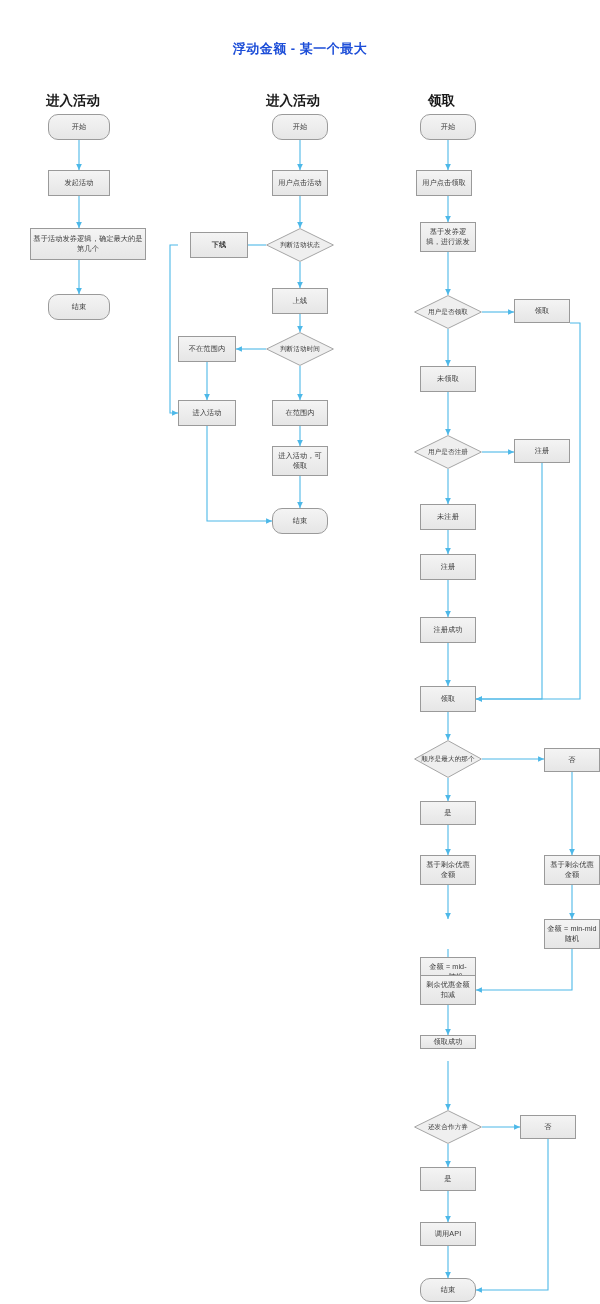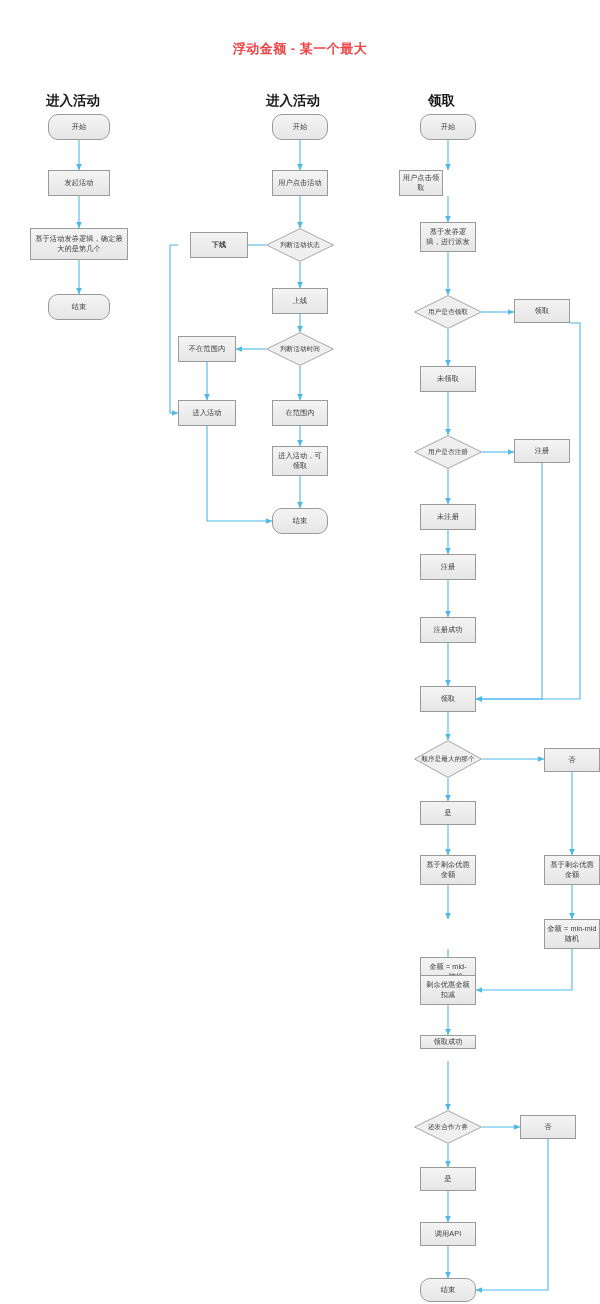--- a/index.html
+++ b/index.html
@@ -21,21 +21,21 @@
     height: 1304px;
   }
   .diagram-title {
     position: absolute;
     top: 40px;
     left: 0;
     width: 600px;
     text-align: center;
     font-size: 13px;
     font-weight: bold;
-    color: #ef4444;
+    color: #1d4ed8;
     letter-spacing: 0.5px;
   }
   .lane-title {
     position: absolute;
     font-size: 13.5px;
     font-weight: bold;
     color: #1a1a1a;
     white-space: nowrap;
   }
   .node {
@@ -152,21 +152,21 @@
       <div class="lane-title" style="left: 266px; top: 92px;">进入活动</div>
       <div class="lane-title" style="left: 428px; top: 92px;">领取</div>
     </div>
   <div id="node-layer">
       <div class="node rounded" style="left: 48px; top: 114px; width: 62px; height: 26px;">
         <span>开始</span>
       </div>
       <div class="node" style="left: 48px; top: 170px; width: 62px; height: 26px;">
         <span>发起活动</span>
       </div>
-      <div class="node" style="left: 30px; top: 228px; width: 98px; height: 32px; justify-content: flex-end;">
+      <div class="node" style="left: 30px; top: 228px; width: 116px; height: 32px; justify-content: flex-end;">
         <span>基于活动发券逻辑，确定最大的是第几个</span>
       </div>
       <div class="node rounded" style="left: 48px; top: 294px; width: 62px; height: 26px;">
         <span>结束</span>
       </div>
       <div class="node rounded" style="left: 272px; top: 114px; width: 56px; height: 26px;">
         <span>开始</span>
       </div>
       <div class="node" style="left: 272px; top: 170px; width: 56px; height: 26px;">
         <span>用户点击活动</span>
@@ -200,21 +200,21 @@
       </div>
       <div class="node" style="left: 272px; top: 446px; width: 56px; height: 30px;">
         <span>进入活动，可领取</span>
       </div>
       <div class="node rounded" style="left: 272px; top: 508px; width: 56px; height: 26px;">
         <span>结束</span>
       </div>
       <div class="node rounded" style="left: 420px; top: 114px; width: 56px; height: 26px;">
         <span>开始</span>
       </div>
-      <div class="node" style="left: 399px; top: 170px; width: 44px; height: 26px;">
+      <div class="node" style="left: 416px; top: 170px; width: 56px; height: 26px;">
         <span>用户点击领取</span>
       </div>
       <div class="node" style="left: 420px; top: 222px; width: 56px; height: 30px;">
         <span>基于发券逻辑，进行派发</span>
       </div>
       <div class="node diamond" style="left: 414px; top: 295px; width: 68px; height: 34px;">
         <svg class="diamond-shape" viewBox="0 0 68 34" preserveAspectRatio="none">
           <polygon points="34,0.6 67.4,17 34,33.4 0.6,17" fill="#efefef" stroke="#a5a5a5" stroke-width="1"></polygon>
         </svg>
         <div class="diamond-label">用户是否领取</div>

